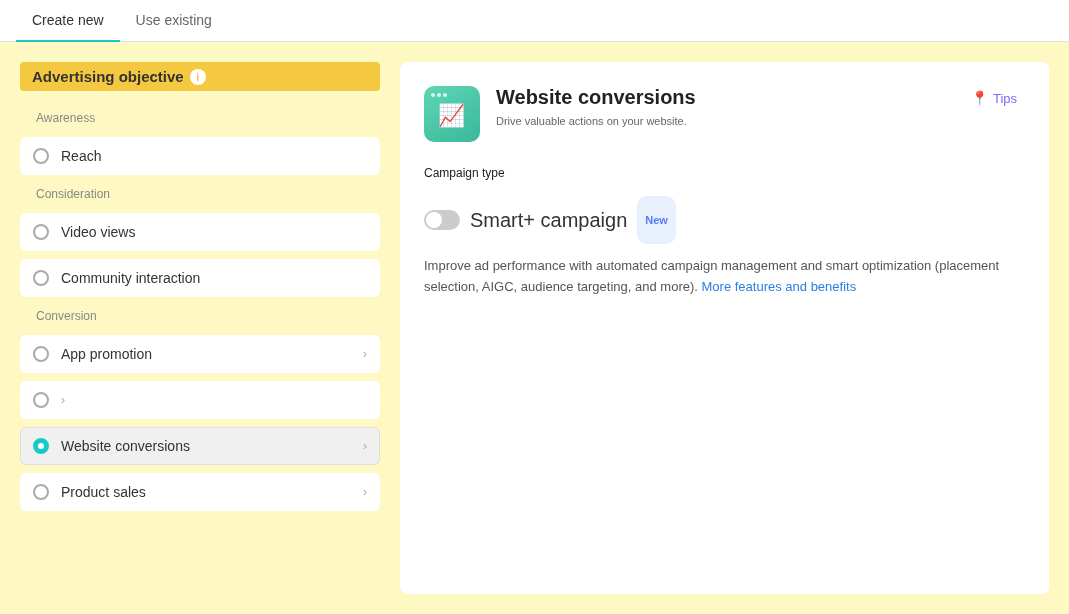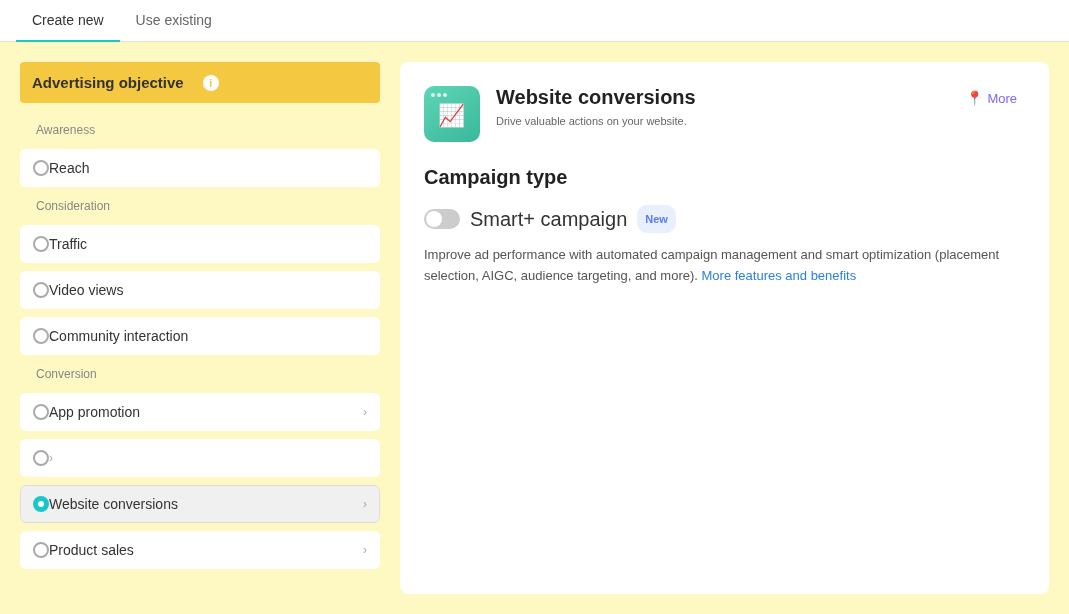--- a/index.html
+++ b/index.html
@@ -51,27 +51,27 @@
       flex-shrink: 0;
       display: flex;
       flex-direction: column;
       gap: 8px;
       overflow-y: auto;
     }
     .advertising-objective-label {
       display: inline-flex;
       align-items: center;
       background: #f5c842;
-      padding: 12px 12px;
+      padding: 6px 12px;
       border-radius: 4px;
       font-weight: 700;
       font-size: 15px;
       color: #333;
       margin-bottom: 8px;
-      gap: 19px;
+      gap: 6px;
     }
     .info-icon {
       width: 16px;
       height: 16px;
       border-radius: 50%;
       background: #fff;
       color: #f5c842;
       font-size: 11px;
       font-weight: bold;
       display: inline-flex;
@@ -84,21 +84,21 @@
       margin: 4px 0 4px 12px;
       padding-left: 4px;
     }
     .option-item {
       display: flex;
       align-items: center;
       background: #fff;
       border-radius: 6px;
       padding: 10px 12px;
       cursor: pointer;
-      gap: 0;
+      gap: 12px;
       border: 1px solid transparent;
     }
     .option-item.selected {
       background: #f0f0f0;
       border-color: #ddd;
     }
     .radio-circle {
       width: 16px;
       height: 16px;
       border-radius: 50%;
@@ -168,22 +168,22 @@
       cursor: pointer;
       border: none;
       background: none;
       padding: 4px 8px;
     }
     .tips-icon {
       font-size: 14px;
     }
     
     .campaign-type h3 {
-      font-size: 20px;
-      font-weight: 700;
+      font-size: 12px;
+      font-weight: 400;
       color: #222;
       margin-bottom: 16px;
     }
     .toggle-row {
       display: flex;
       align-items: center;
       gap: 10px;
       margin-bottom: 12px;
     }
     .toggle {
@@ -207,21 +207,21 @@
     .toggle-label {
       font-size: 20px;
       font-weight: 500;
       color: #333;
     }
     .new-badge {
       background: #e8f0fe;
       color: #5b7af5;
       font-size: 11px;
       font-weight: 600;
-      padding: 8px 8px;
+      padding: 18px 8px;
       border-radius: 10px;
     }
     .campaign-desc {
       font-size: 13px;
       color: #555;
       line-height: 1.6;
     }
     .campaign-desc a {
       color: #2a80e1;
       text-decoration: none;
@@ -276,24 +276,20 @@
         <span class="info-icon">i</span>
       </div>
 
       <div class="section-label">Awareness</div>
       <div class="option-item">
         <div class="radio-circle"></div>
         <span class="option-label">Reach</span>
       </div>
 
       <div class="section-label">Consideration</div>
-      <div class="option-item">
-        <div class="radio-circle"></div>
-        <span class="option-label">Traffic</span>
-      </div>
       <div class="option-item">
         <div class="radio-circle"></div>
         <span class="option-label">Video views</span>
       </div>
       <div class="option-item">
         <div class="radio-circle"></div>
         <span class="option-label">Community interaction</span>
       </div>
 
       <div class="section-label">Conversion</div>
@@ -330,21 +326,21 @@
             </div>
             <div class="chart-arrow">📈</div>
           </div>
           <div class="objective-text">
             <h2>Website conversions</h2>
             <p>Drive valuable actions on your website.</p>
           </div>
         </div>
         <button class="tips-btn">
           <span class="tips-icon">📍</span>
-          <span>More</span>
+          <span>Tips</span>
         </button>
       </div>
 
       <div class="campaign-type">
         <h3>Campaign type</h3>
         <div class="toggle-row">
           <div class="toggle"></div>
           <span class="toggle-label">Smart+ campaign</span>
           <span class="new-badge">New</span>
         </div>

